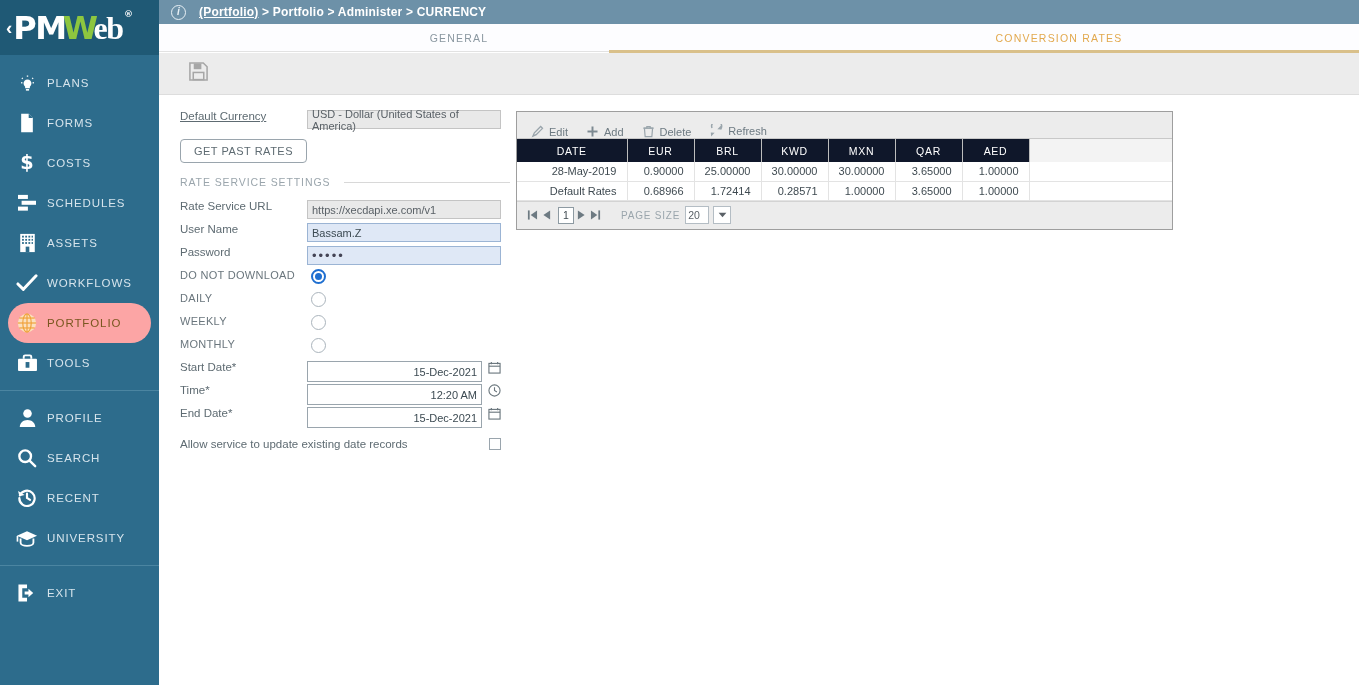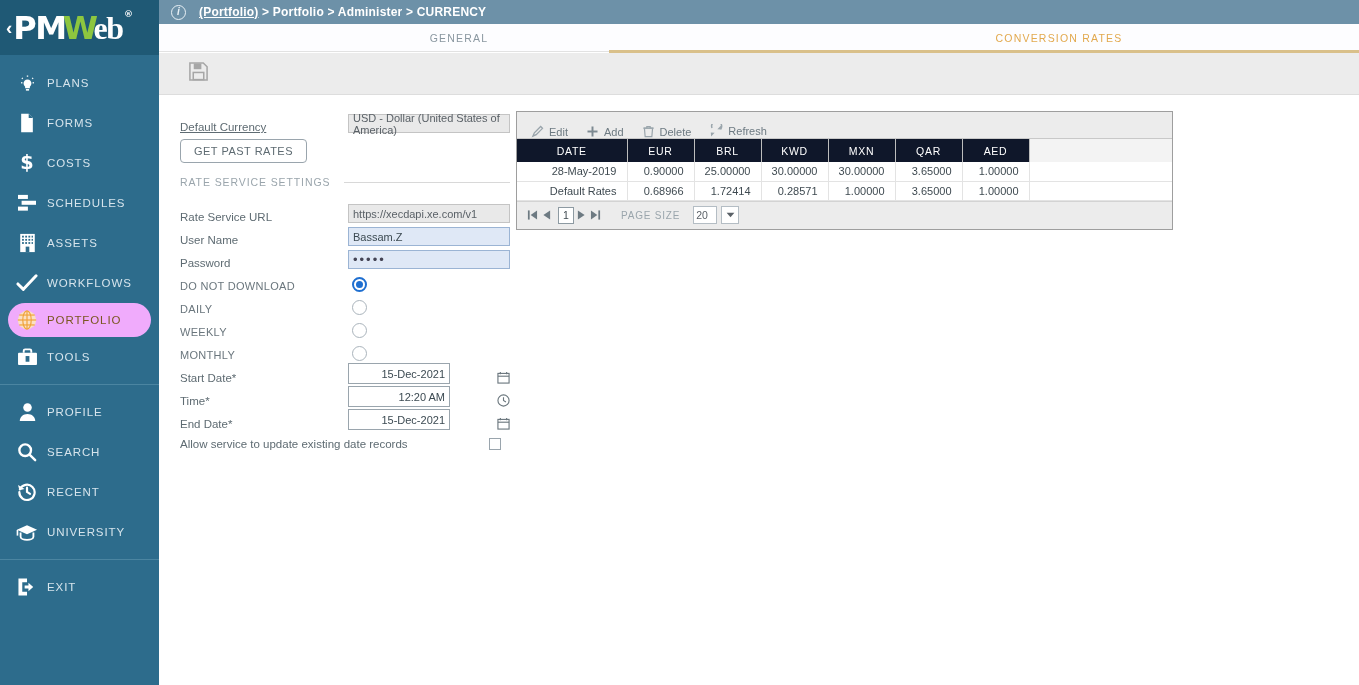--- a/index.html
+++ b/index.html
@@ -52,25 +52,25 @@
   .nav-item .nav-icon {
     width: 34px; min-width: 34px; display: flex;
     align-items: center; justify-content: center;
     color: #ffffff;
   }
   .nav-item .nav-label {
     color: #d6e4ec; font-size: 11.5px; letter-spacing: 0.9px;
     margin-left: 3px;
   }
   .nav-item.active {
-    background: #f0abfc;
+    background: #fca5a5;
     border-radius: 20px;
     margin: 0 8px 0 8px;
     padding-left: 2px;
-    height: 34px;
+    height: 40px;
   }
   .nav-item.active .nav-label { color: #7a5720; }
   .nav-item.active .nav-icon { color: #fbe3bf; }
 
   
   #topbar {
     position: absolute; left: 159px; top: 0;
     width: 1200px; height: 24px;
     background: #6d91a8;
     display: flex; align-items: center;
@@ -135,22 +135,22 @@
     width: 1200px; height: 589px;
     background: #ffffff;
   }
 
   
   #form-panel {
     position: absolute; left: 21px; top: 14px;
     width: 330px;
   }
   .form-row {
-    display: flex; align-items: flex-end;
-    height: 23px; margin-bottom: 0; gap: 41px;
+    display: flex; align-items: flex-start;
+    height: 23px; margin-bottom: 0;
   }
   .form-label {
     width: 127px; min-width: 127px;
     font-size: 11.5px; color: #5e6b72;
   }
   .form-label.underlined { text-decoration: underline; }
   .form-label.caps {
     font-size: 11px; color: #6a767d; letter-spacing: 0.3px;
   }
   .fld {
@@ -275,21 +275,21 @@
   }
   #pg-num {
     width: 16px; height: 17px;
     border: 1px solid #8d9aa2; background: #ffffff;
     font-size: 10.5px; color: #3f4a51;
     display: flex; align-items: center; justify-content: center;
     margin: 0 3px; cursor: pointer;
   }
   #pg-size-label {
     font-size: 10px; color: #9aa5ac; letter-spacing: 0.8px;
-    margin-left: 16px; margin-right: 13px;
+    margin-left: 16px; margin-right: 5px;
   }
   #pg-size-val {
     width: 24px; height: 18px;
     border: 1px solid #b4bdc4; background: #ffffff;
     font-size: 10.5px; color: #5a6167;
     display: flex; align-items: center; padding-left: 2px;
     cursor: pointer;
   }
   #pg-size-drop {
     width: 18px; height: 18px; margin-left: 4px;

